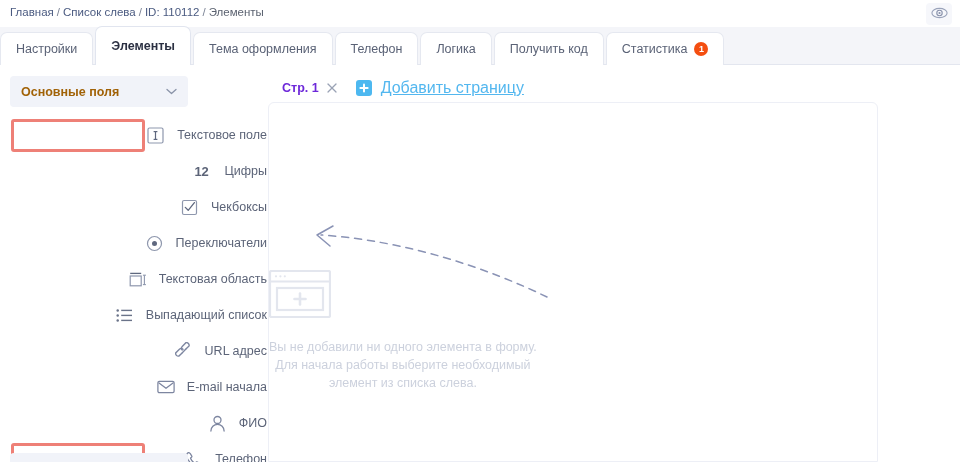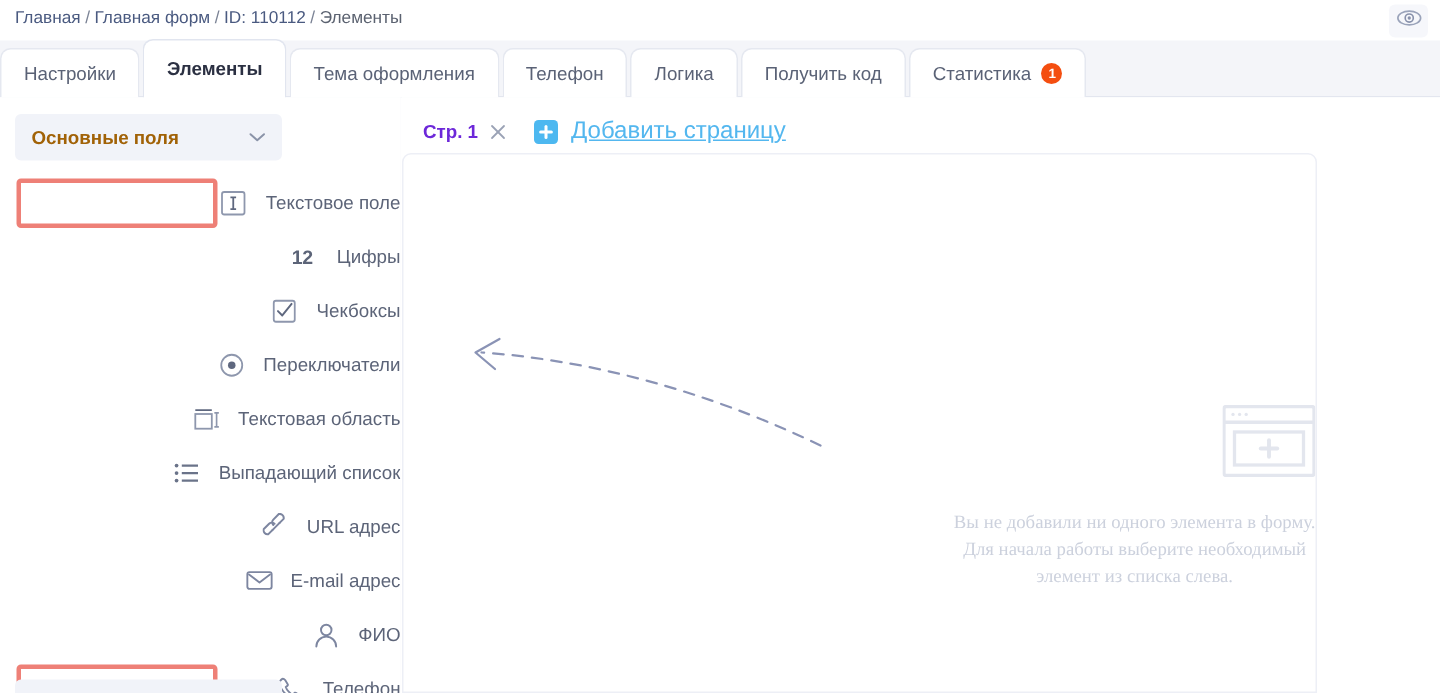--- a/index.html
+++ b/index.html
@@ -187,38 +187,38 @@
   .canvas-card {
     position: absolute; left: 1px; top: 37px;
     width: 610px; height: 360px;
     background: #ffffff;
     border: 1px solid #edeff6;
     border-top-left-radius: 6px; border-top-right-radius: 6px;
     overflow: hidden;
   }
   .empty-state {
     position: absolute; left: 0; right: 0; top: 167px;
-    display: flex; flex-direction: column; align-items: flex-end; font-family: Liberation Serif, serif;
+    display: flex; flex-direction: column; align-items: flex-start;
   }
   .es-icon { color: #e3e6ee; }
   .es-text {
     margin-top: 16px;
     text-align: center;
     font-size: 12.5px; line-height: 18px; color: #ccd1dd;
   }
   .arrow-svg { position: absolute; left: 30px; top: 110px; }
 </style>
 </head>
 <body>
 
 <div class="app">
 
   <div class="topbar">
     <div class="crumbs">
-      <a>Главная</a><span class="sep">/</span><a>Главная форм</a><span class="sep">/</span><a>ID: 110112</a><span class="sep">/</span><span class="current">Элементы</span>
+      <a>Главная</a><span class="sep">/</span><a>Список слева</a><span class="sep">/</span><a>ID: 110112</a><span class="sep">/</span><span class="current">Элементы</span>
     </div>
     <div class="preview-btn">
       <span>
         <svg width="17" height="12" viewBox="0 0 17 12">
           <ellipse cx="8.5" cy="6" rx="7.6" ry="4.6" fill="none" stroke="#9aa3ba" stroke-width="1.1"></ellipse>
           <circle cx="8.5" cy="6" r="2.7" fill="none" stroke="#8891ab" stroke-width="1.1"></circle>
           <circle cx="8.5" cy="6" r="1.1" fill="#8891ab"></circle>
         </svg>
       </span>
     </div>
@@ -350,21 +350,21 @@
           <span class="flabel">URL адрес</span>
         </div>
 
         <div class="field-row">
           <span class="ficon">
             <svg width="18" height="14" viewBox="0 0 18 14">
               <rect x="0.9" y="1.4" width="16.2" height="11.2" rx="1.4" fill="none" stroke="#7d86a0" stroke-width="1.25"></rect>
               <polyline points="2,3 9,8.3 16,3" fill="none" stroke="#7d86a0" stroke-width="1.25" stroke-linecap="round" stroke-linejoin="round"></polyline>
             </svg>
           </span>
-          <span class="flabel">E-mail адрес</span>
+          <span class="flabel">E-mail начала</span>
         </div>
 
         <div class="field-row">
           <span class="ficon">
             <svg width="17" height="17" viewBox="0 0 17 17">
               <circle cx="8.5" cy="5" r="3.5" fill="none" stroke="#7d86a0" stroke-width="1.3"></circle>
               <path d="M1.9 16 a6.6 6.6 0 0 1 13.2 0" fill="none" stroke="#7d86a0" stroke-width="1.3" stroke-linecap="round"></path>
             </svg>
           </span>
           <span class="flabel">ФИО</span>

